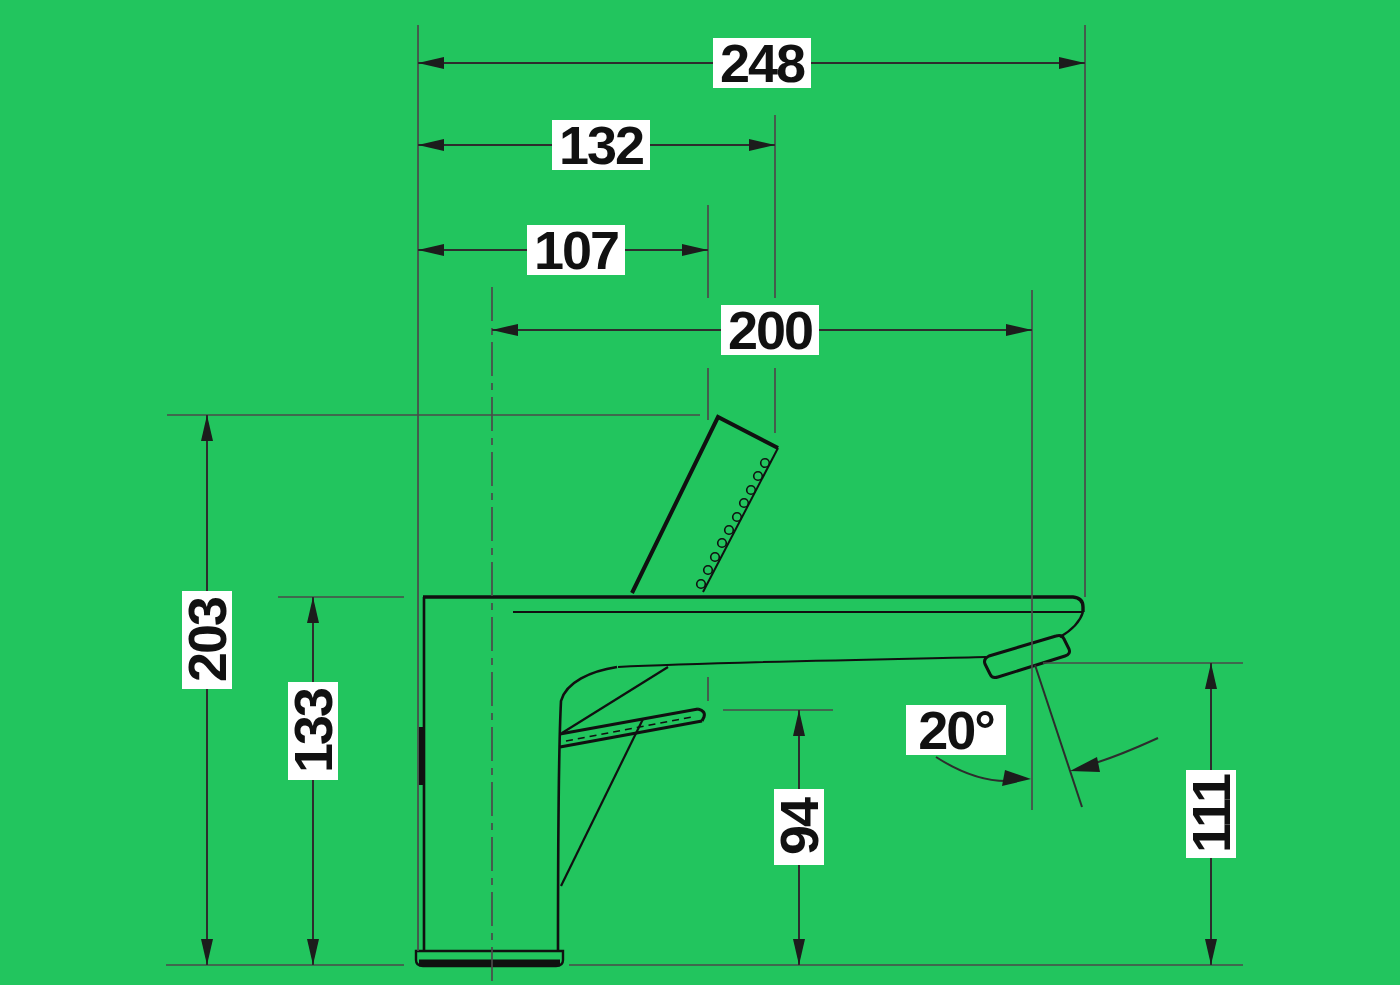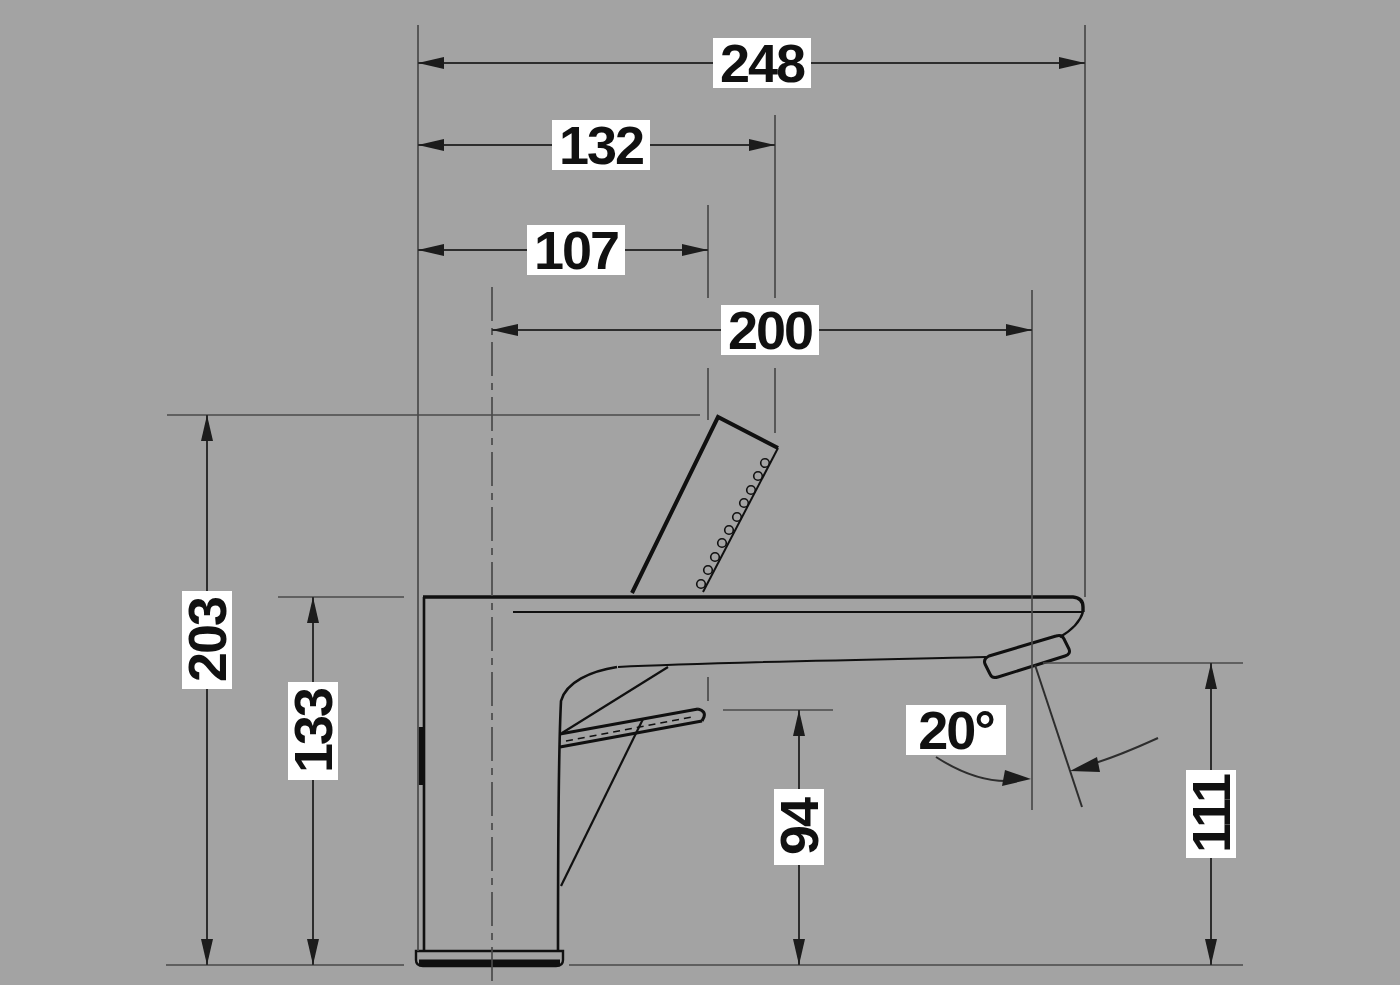--- a/index.html
+++ b/index.html
@@ -4,21 +4,21 @@
 <style>
   html, body {
     margin: 0;
     padding: 0;
     background: #ffffff;
   }
   .canvas-wrap {
     position: relative;
     width: 1400px;
     height: 985px;
-    background: #a3a3a3;
+    background: #22c55e;
     overflow: hidden;
   }
   svg { display: block; }
   .dim-label {
     font-family: "Liberation Sans", "DejaVu Sans", sans-serif;
     font-size: 54px;
     font-weight: 700;
     letter-spacing: -2px;
     fill: #111111;
     text-anchor: middle;

